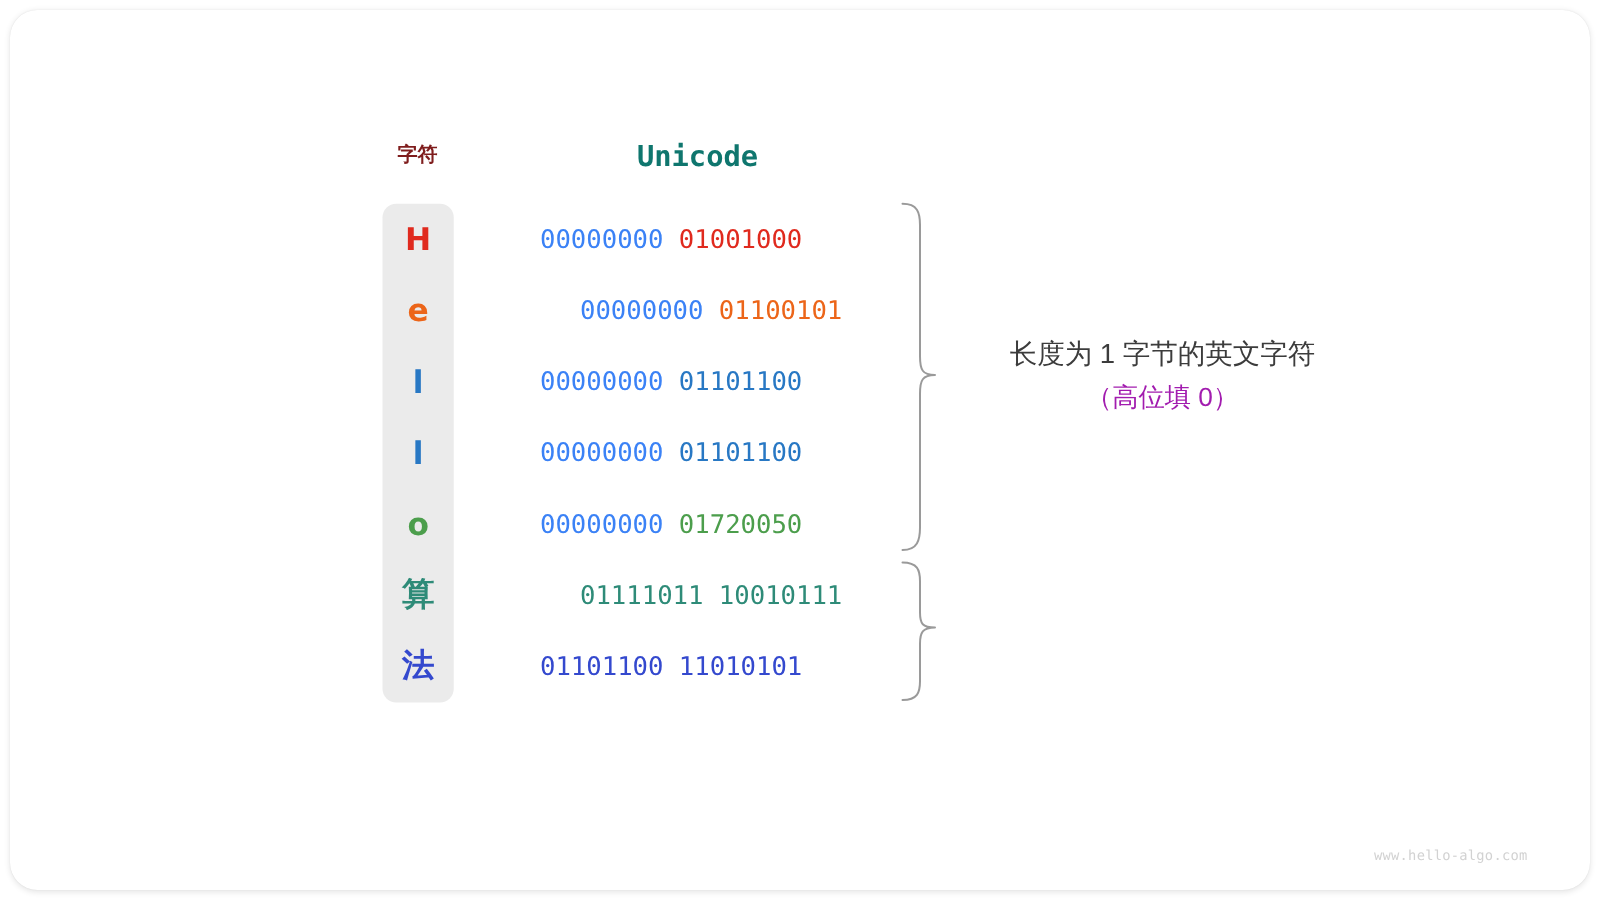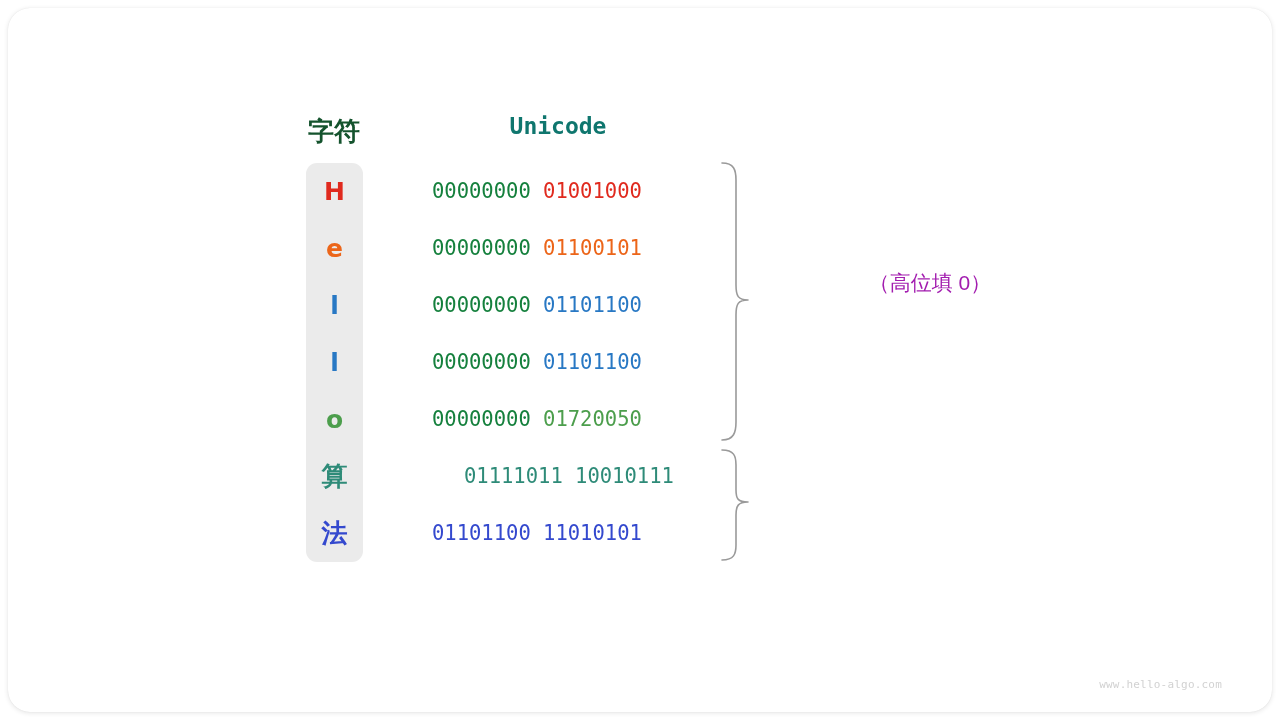--- a/index.html
+++ b/index.html
@@ -35,22 +35,22 @@
 
   
   .hdr-char {
     position: absolute;
     left: 306px;
     top: 114px;
     width: 56px;
     text-align: center;
     font-family: "Liberation Sans", sans-serif;
     font-weight: bold;
-    font-size: 26px;
-    color: #14532d;
+    font-size: 16px;
+    color: #7f1d1d;
     letter-spacing: 0px;
   }
   .hdr-unicode {
     position: absolute;
     left: 432px;
     top: 113px;
     width: 252px;
     text-align: center;
     font-family: "DejaVu Sans Mono", monospace;
     font-weight: bold;
@@ -88,21 +88,21 @@
     left: 432px;
     width: 252px;
     height: 57px;
     line-height: 57px;
     text-align: left;
     font-family: "DejaVu Sans Mono", monospace;
     font-size: 20.5px;
     white-space: pre;
   }
   .bits-hi {
-    color: #15803d;
+    color: #3b82f6;
     font-weight: normal;
   }
   .bits-lo {
     font-weight: normal;
     text-align: center;
   }
 
   
   .brace-svg {
     position: absolute;
@@ -161,21 +161,21 @@
 
   <div class="hdr-char">字符</div>
   <div class="hdr-unicode">Unicode</div>
 
   <div class="char-panel"></div>
 
   <div id="rows-host">
       <div class="row-char" style="top: 163px; color: rgb(224, 42, 30);">H</div>
       <div class="row-bits" style="top: 163px;"><span class="bits-hi">00000000</span><span> </span><span class="bits-lo" style="color: rgb(224, 42, 30);">01001000</span></div>
       <div class="row-char" style="top: 220px; color: rgb(236, 101, 25);">e</div>
-      <div class="row-bits" style="top: 220px;"><span class="bits-hi">00000000</span><span> </span><span class="bits-lo" style="color: rgb(236, 101, 25);">01100101</span></div>
+      <div class="row-bits" style="top: 220px; margin-left: 32px;"><span class="bits-hi">00000000</span><span> </span><span class="bits-lo" style="color: rgb(236, 101, 25);">01100101</span></div>
       <div class="row-char" style="top: 277px; color: rgb(40, 120, 196);">l</div>
       <div class="row-bits" style="top: 277px;"><span class="bits-hi">00000000</span><span> </span><span class="bits-lo" style="color: rgb(40, 120, 196);">01101100</span></div>
       <div class="row-char" style="top: 334px; color: rgb(40, 120, 196);">l</div>
       <div class="row-bits" style="top: 334px;"><span class="bits-hi">00000000</span><span> </span><span class="bits-lo" style="color: rgb(40, 120, 196);">01101100</span></div>
       <div class="row-char" style="top: 391px; color: rgb(76, 158, 76);">o</div>
       <div class="row-bits" style="top: 391px;"><span class="bits-hi">00000000</span><span> </span><span class="bits-lo" style="color: rgb(76, 158, 76);">01720050</span></div>
       <div class="row-char cjk" style="top: 448px; color: rgb(46, 139, 120);">算</div>
       <div class="row-bits" style="top: 448px;"><span class="bits-lo" style="color: rgb(46, 139, 120); margin-left: 32px;">01111011</span><span> </span><span class="bits-lo" style="color: rgb(46, 139, 120);">10010111</span></div>
       <div class="row-char cjk" style="top: 505px; color: rgb(52, 73, 206);">法</div>
       <div class="row-bits" style="top: 505px;"><span class="bits-lo" style="color: rgb(52, 73, 206);">01101100</span><span> </span><span class="bits-lo" style="color: rgb(52, 73, 206);">11010101</span></div>
@@ -194,18 +194,19 @@
     <path d="M 4 300
              C 16 300, 18 306, 18 315
              L 18 340
              C 18 349, 20 352, 30 352
              C 20 352, 18 356, 18 365
              L 18 395
              C 18 404, 16 410, 4 410" fill="none" stroke="#9a9a9a" stroke-width="1.6" stroke-linecap="round" stroke-linejoin="round"></path>
   </svg>
 
   <div class="anno anno-1">
+    <div class="anno-main">长度为 1 字节的英文字符</div>
     <div class="anno-sub">（高位填 0）</div>
   </div>
 
 
   <div class="watermark">www.hello-algo.com</div>
 </div>
 
 </body></html>

